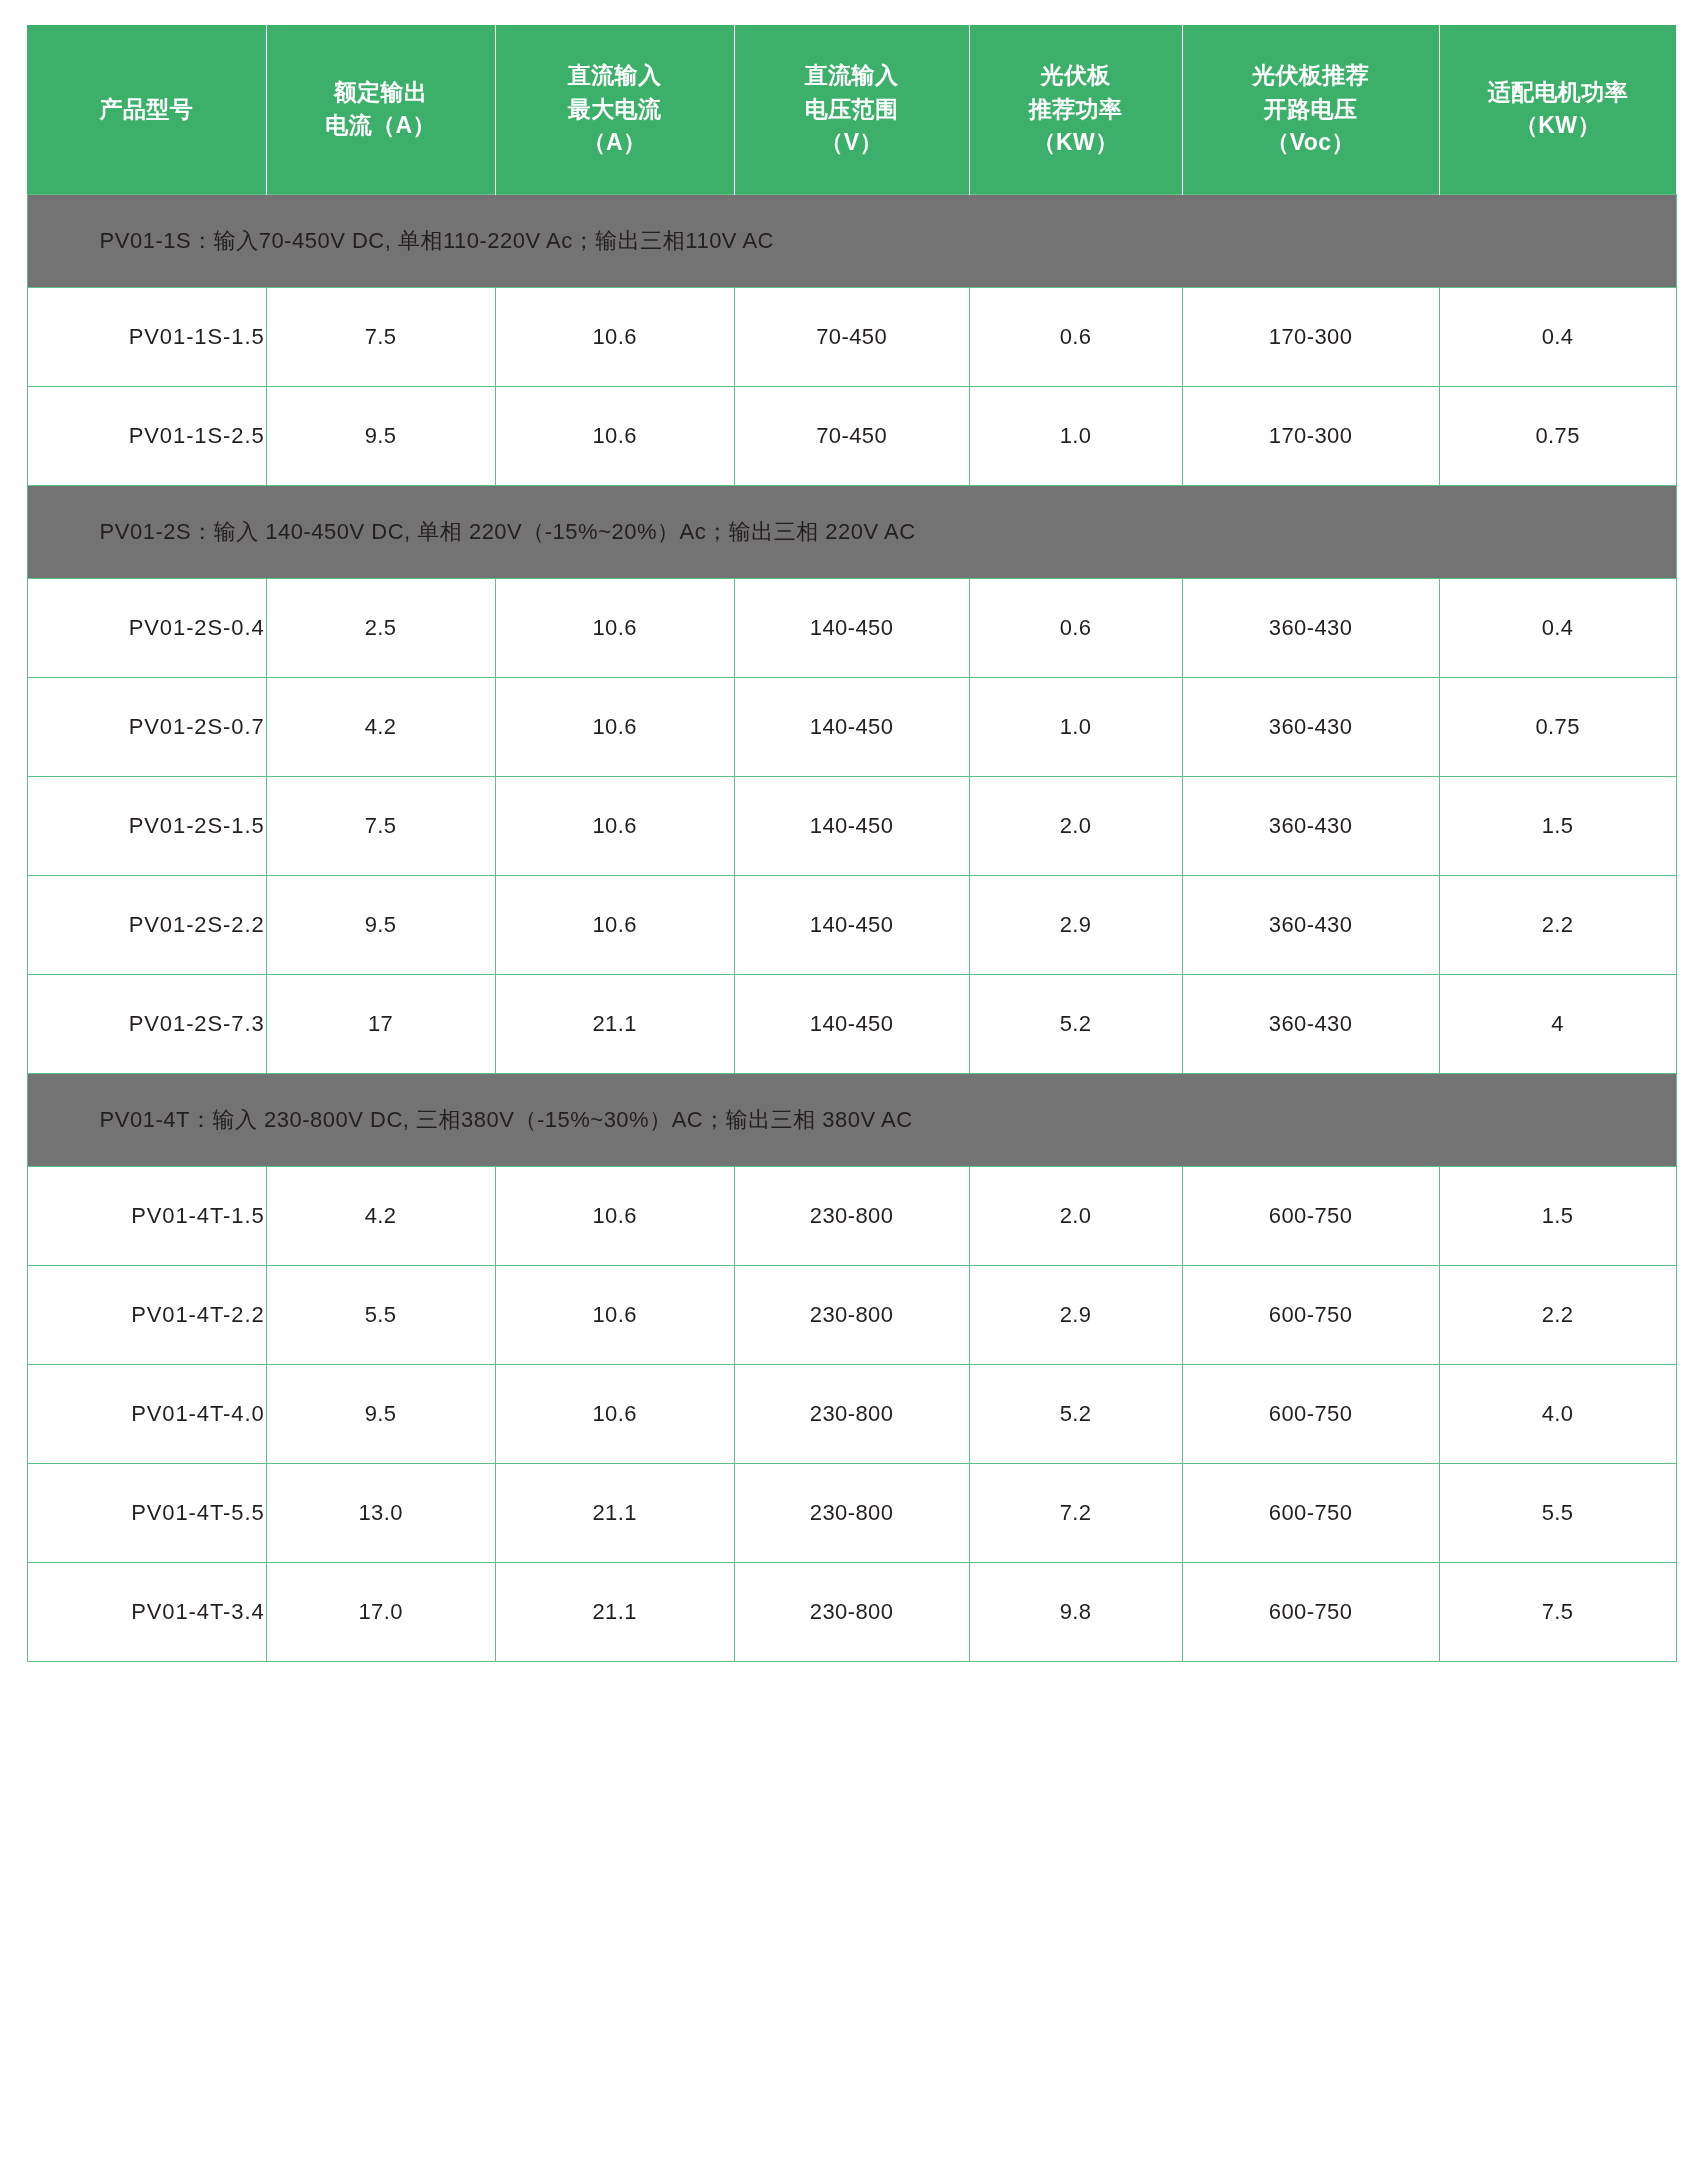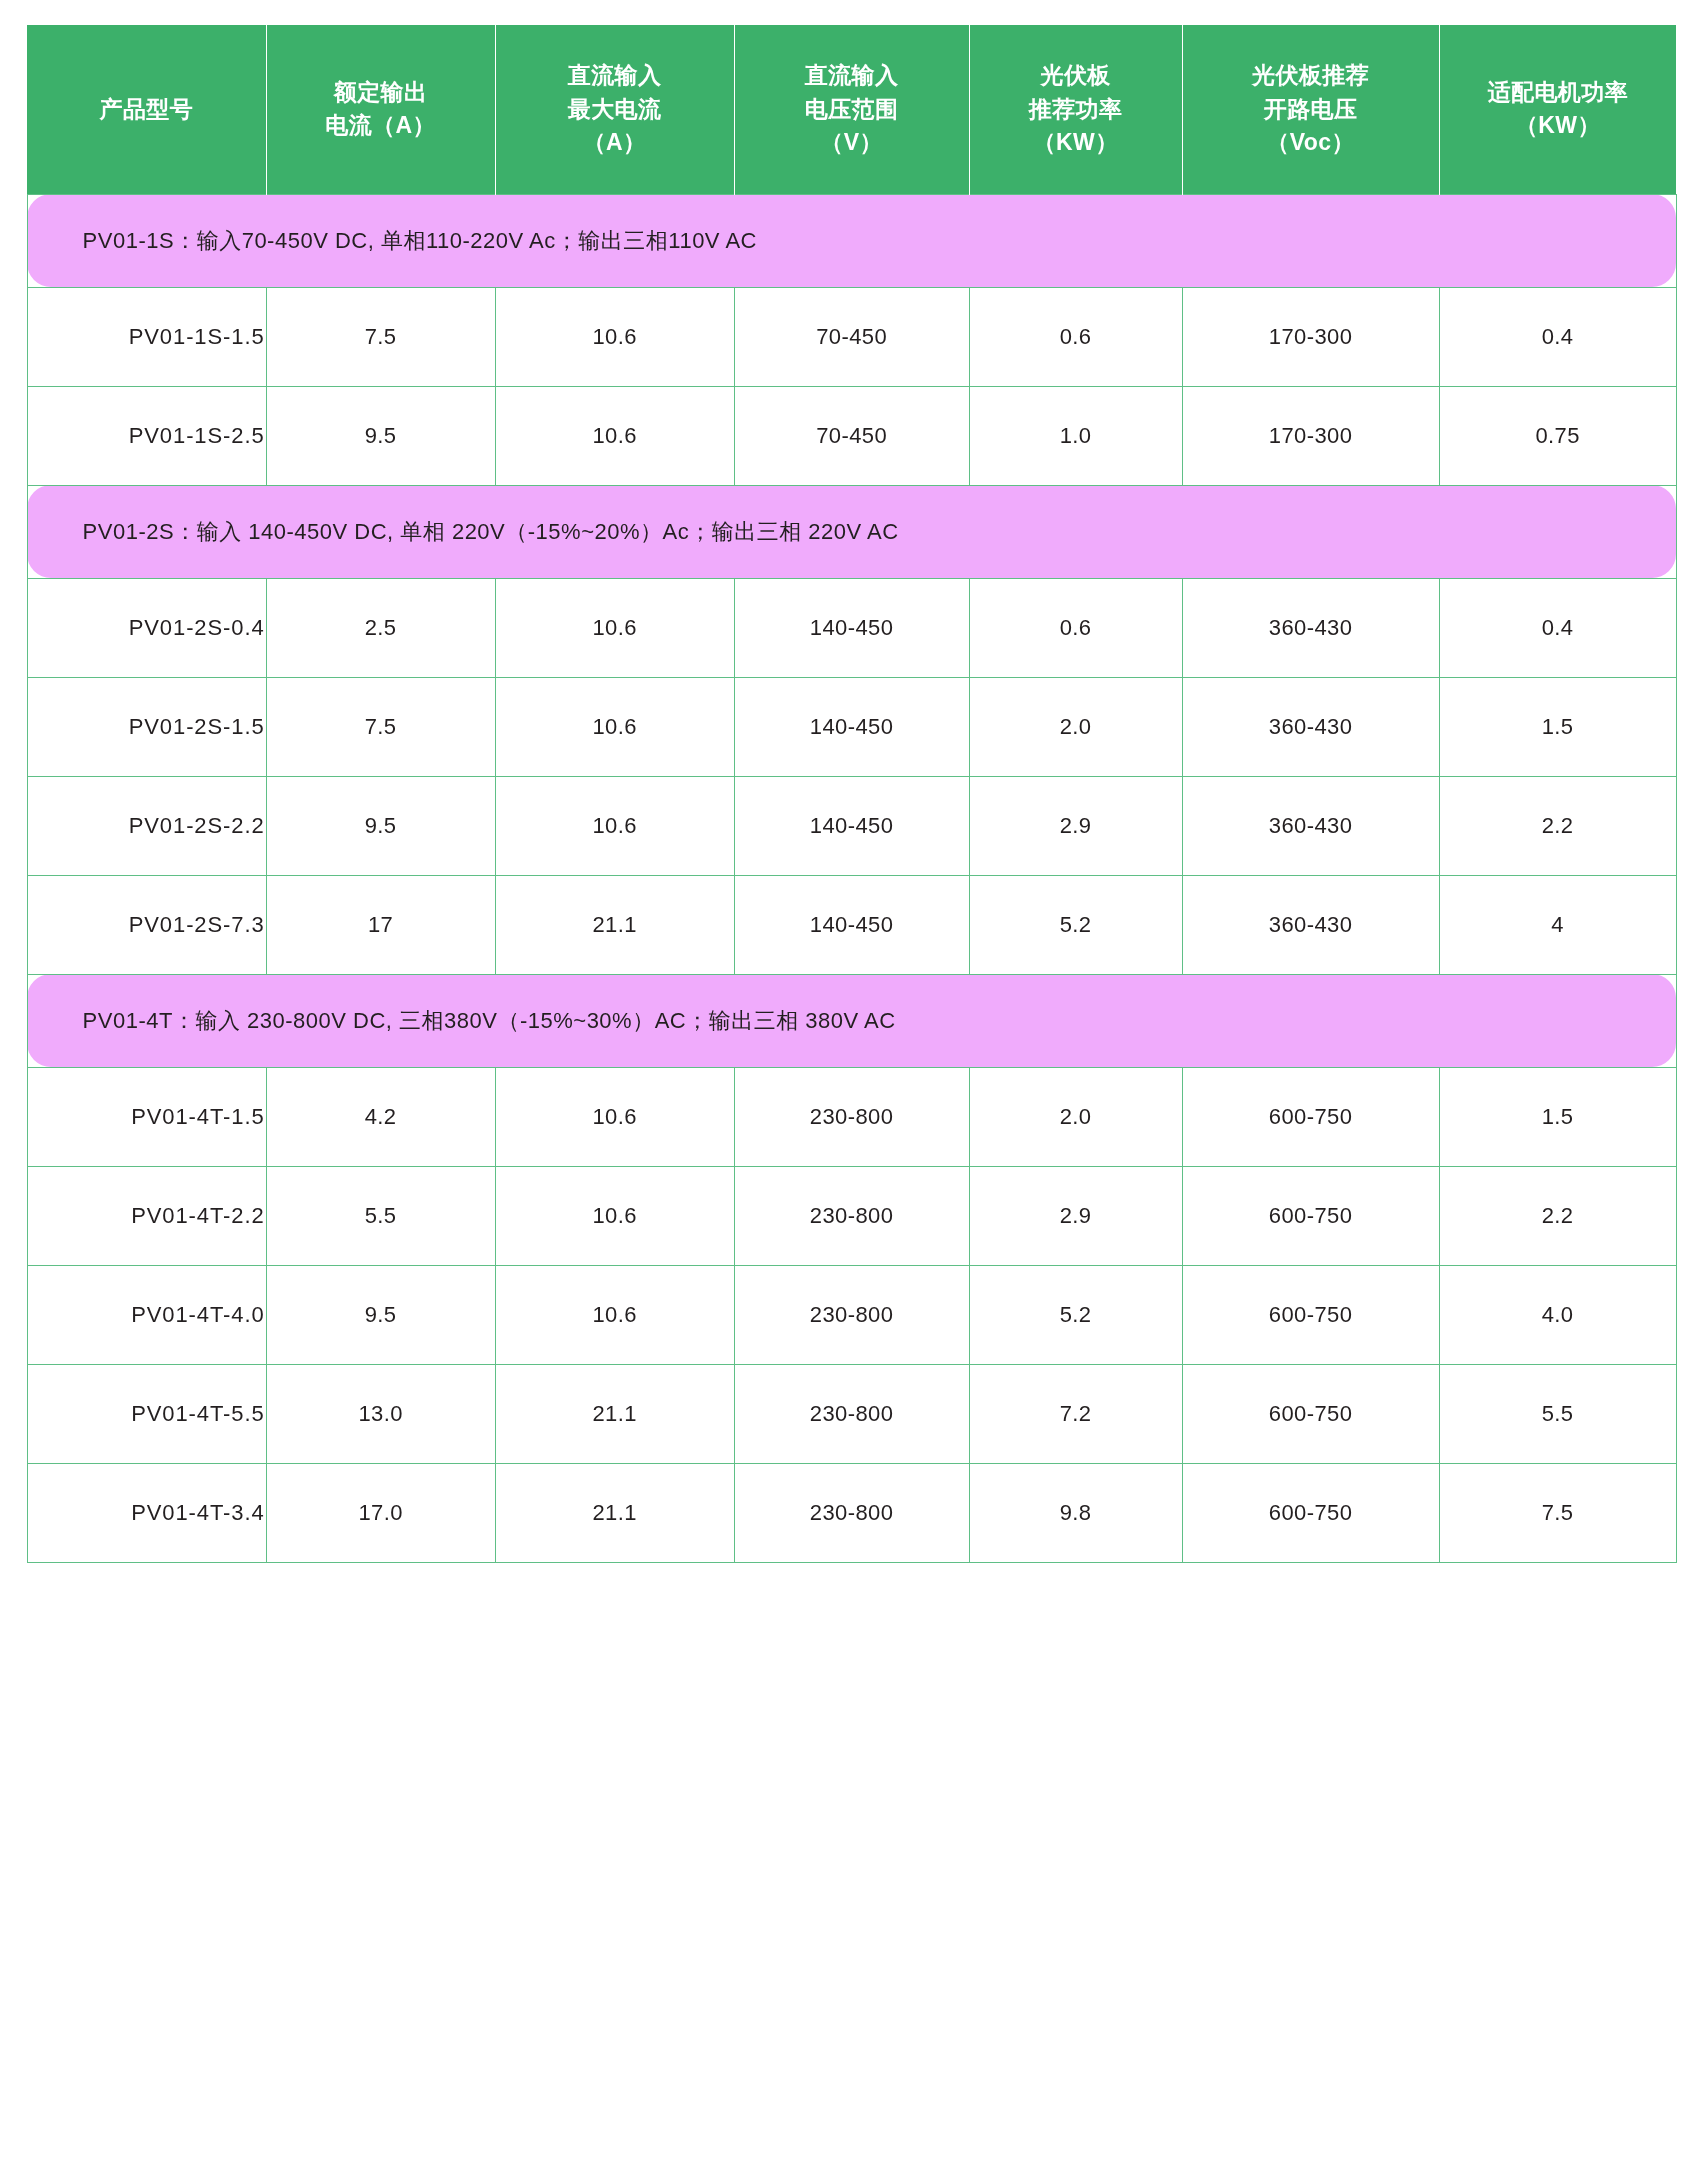--- a/index.html
+++ b/index.html
@@ -55,29 +55,28 @@
     height: 96px;
     color: #231f20;
     letter-spacing: 0.4px;
   }
   tbody td.model {
     text-align: right;
     padding-left: 37px;
     letter-spacing: 0.9px;
   }
   tbody tr.section td {
-    background: #f0abfc;
+    background: #737373;
     text-align: left;
-    padding-left: 55px;
+    padding-left: 72px;
     height: 90px;
     font-size: 22px;
     letter-spacing: 0.5px;
     border-left: 0.9px solid #5fbf86;
     border-right: 0.9px solid #5fbf86;
-    border-radius: 24px;
   }
 </style>
 </head>
 <body>
 
 <div class="page">
   <table class="spec">
     <colgroup>
       <col class="c0">
         <col class="c1">
@@ -150,20 +149,29 @@
         <tr>
           <td class="model">PV01-2S-0.4</td>
           <td>2.5</td>
           <td>10.6</td>
           <td>140-450</td>
           <td>0.6</td>
           <td>360-430</td>
           <td>0.4</td>
         </tr>
         <tr>
+          <td class="model">PV01-2S-0.7</td>
+          <td>4.2</td>
+          <td>10.6</td>
+          <td>140-450</td>
+          <td>1.0</td>
+          <td>360-430</td>
+          <td>0.75</td>
+        </tr>
+        <tr>
           <td class="model">PV01-2S-1.5</td>
           <td>7.5</td>
           <td>10.6</td>
           <td>140-450</td>
           <td>2.0</td>
           <td>360-430</td>
           <td>1.5</td>
         </tr>
         <tr>
           <td class="model">PV01-2S-2.2</td>

